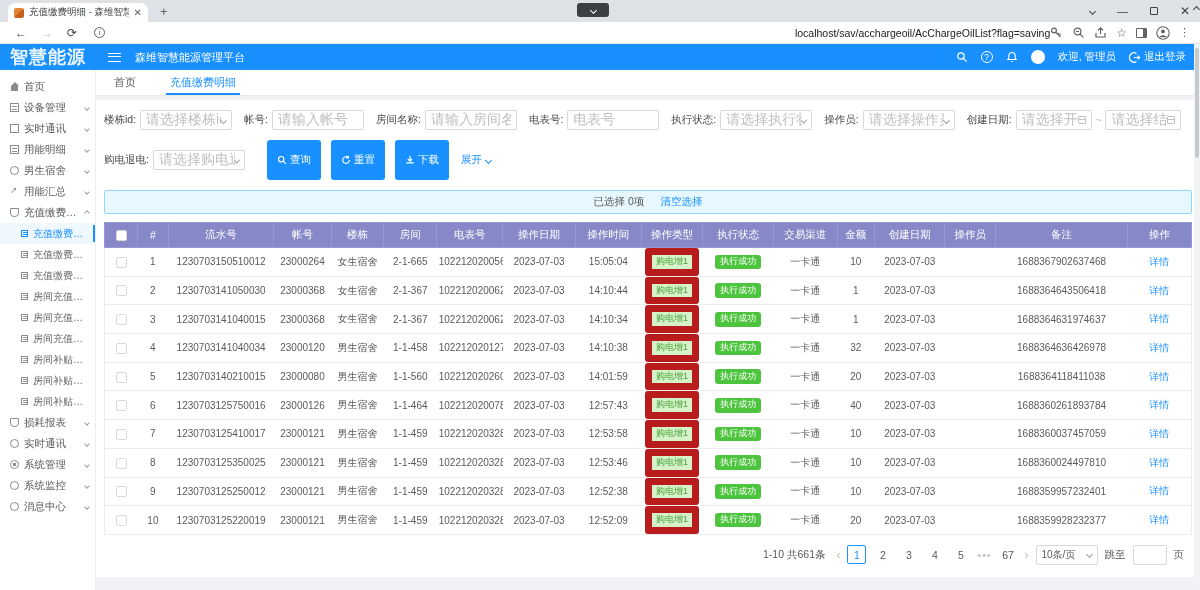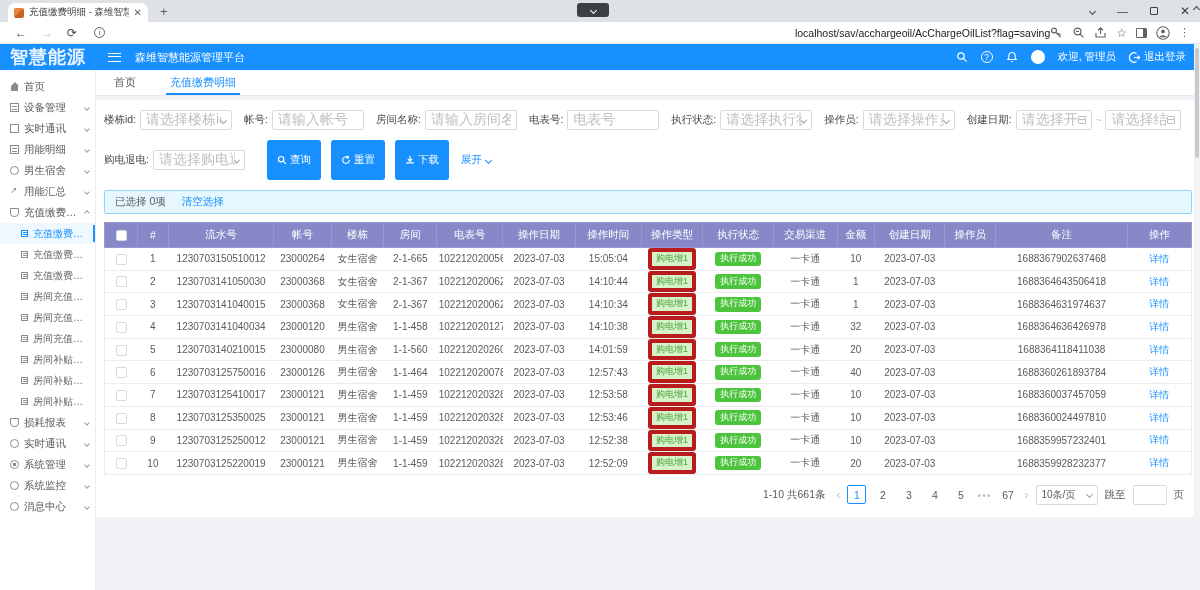--- a/index.html
+++ b/index.html
@@ -94,32 +94,32 @@
   .fctrl .ph { font-size:14px; color:#bfbfbf; white-space:nowrap; overflow:hidden; }
   .fctrl.date { width:76px; }
   .cal { flex:none; width:8px; height:8px; border:1px solid #bfbfbf; border-radius:1px; background:linear-gradient(#bfbfbf,#bfbfbf) 50% 2px/6px 1px no-repeat; }
   .tilde { color:#bfbfbf; margin:0 4px; font-size:10px; }
   .btn { display:inline-flex; align-items:center; gap:3px; height:40px; padding:0 10px; background:#1890ff; border-radius:3px; color:#fff; font-size:10.5px; margin-right:10px; cursor:default; }
   .btn svg { display:block; }
   .expand-link { display:inline-flex; align-items:center; gap:4px; color:#1890ff; font-size:10.5px; margin-left:2px;text-align:right; }
   .btnbar { margin-left:10px; display:flex; align-items:center; }
 
   
-  .selbar { margin:2px 8px 8px 8px; height:24px; background:#e6f7ff; border:1px solid #91d5ff; border-radius:2px; display:flex; align-items:center; padding:0 10px; gap:16px; font-size:10.5px; color:#595959; }
+  .selbar { margin:2px 8px 8px 8px; height:24px; background:#e6f7ff; border:1px solid #91d5ff; border-radius:2px; display:flex; align-items:center; padding:0 10px; gap:16px; font-size:10.5px; color:#595959;justify-content:center; }
   .selbar .clear { color:#1890ff; }
 
   
   .tblwrap { margin:0 8px; }
   table { width:100%; border-collapse:collapse; table-layout:fixed; }
   th { background:#8688c7; color:#fff; font-weight:500; font-size:10.5px; height:25px; border:1px solid #979ad0; padding:0 2px; overflow:hidden; white-space:nowrap; }
   td { height:22px; border-bottom:1px solid #ececec; font-size:10px; color:#5a5a5a; text-align:center; padding:0 2px; overflow:hidden; white-space:nowrap; }
   tr td:first-child { border-left:1px solid #ececec; }
   tr td:last-child { border-right:1px solid #ececec; }
   .cb { display:inline-block; width:11px; height:11px; border:1px solid #d9d9d9; border-radius:2px; background:#fff; vertical-align:middle; }
-  .bop { display:inline-block; padding:1px 4px; font-size:9px; color:#4ca23c; background:#d5f2c9; border:4px solid #b91c1c; border-radius:3px; line-height:1.3; }
+  .bop { display:inline-block; padding:1px 4px; font-size:9px; color:#4ca23c; background:#d5f2c9; border:7px solid #b91c1c; border-radius:3px; line-height:1.3; }
   .bexec { display:inline-block; padding:1.5px 5px; font-size:9px; color:#fff; background:#4cc43d; border-radius:3px; line-height:1.3; }
   .detail-link { color:#1890ff; }
 
   
   .pager { display:flex; align-items:center; justify-content:flex-end; gap:7px; padding:10px 16px 12px 0; font-size:10.5px; color:#595959; background:#fff; }
   .pg-sum { margin-right:4px; }
   .pg-arrow { color:#bfbfbf; font-size:12px; }
   .pg-num { min-width:19px; height:19px; display:flex; align-items:center; justify-content:center; border-radius:2px; }
   .pg-num.active { border:1px solid #1890ff; color:#1890ff; }
   .pg-dots { color:#bfbfbf; letter-spacing:1px; }

